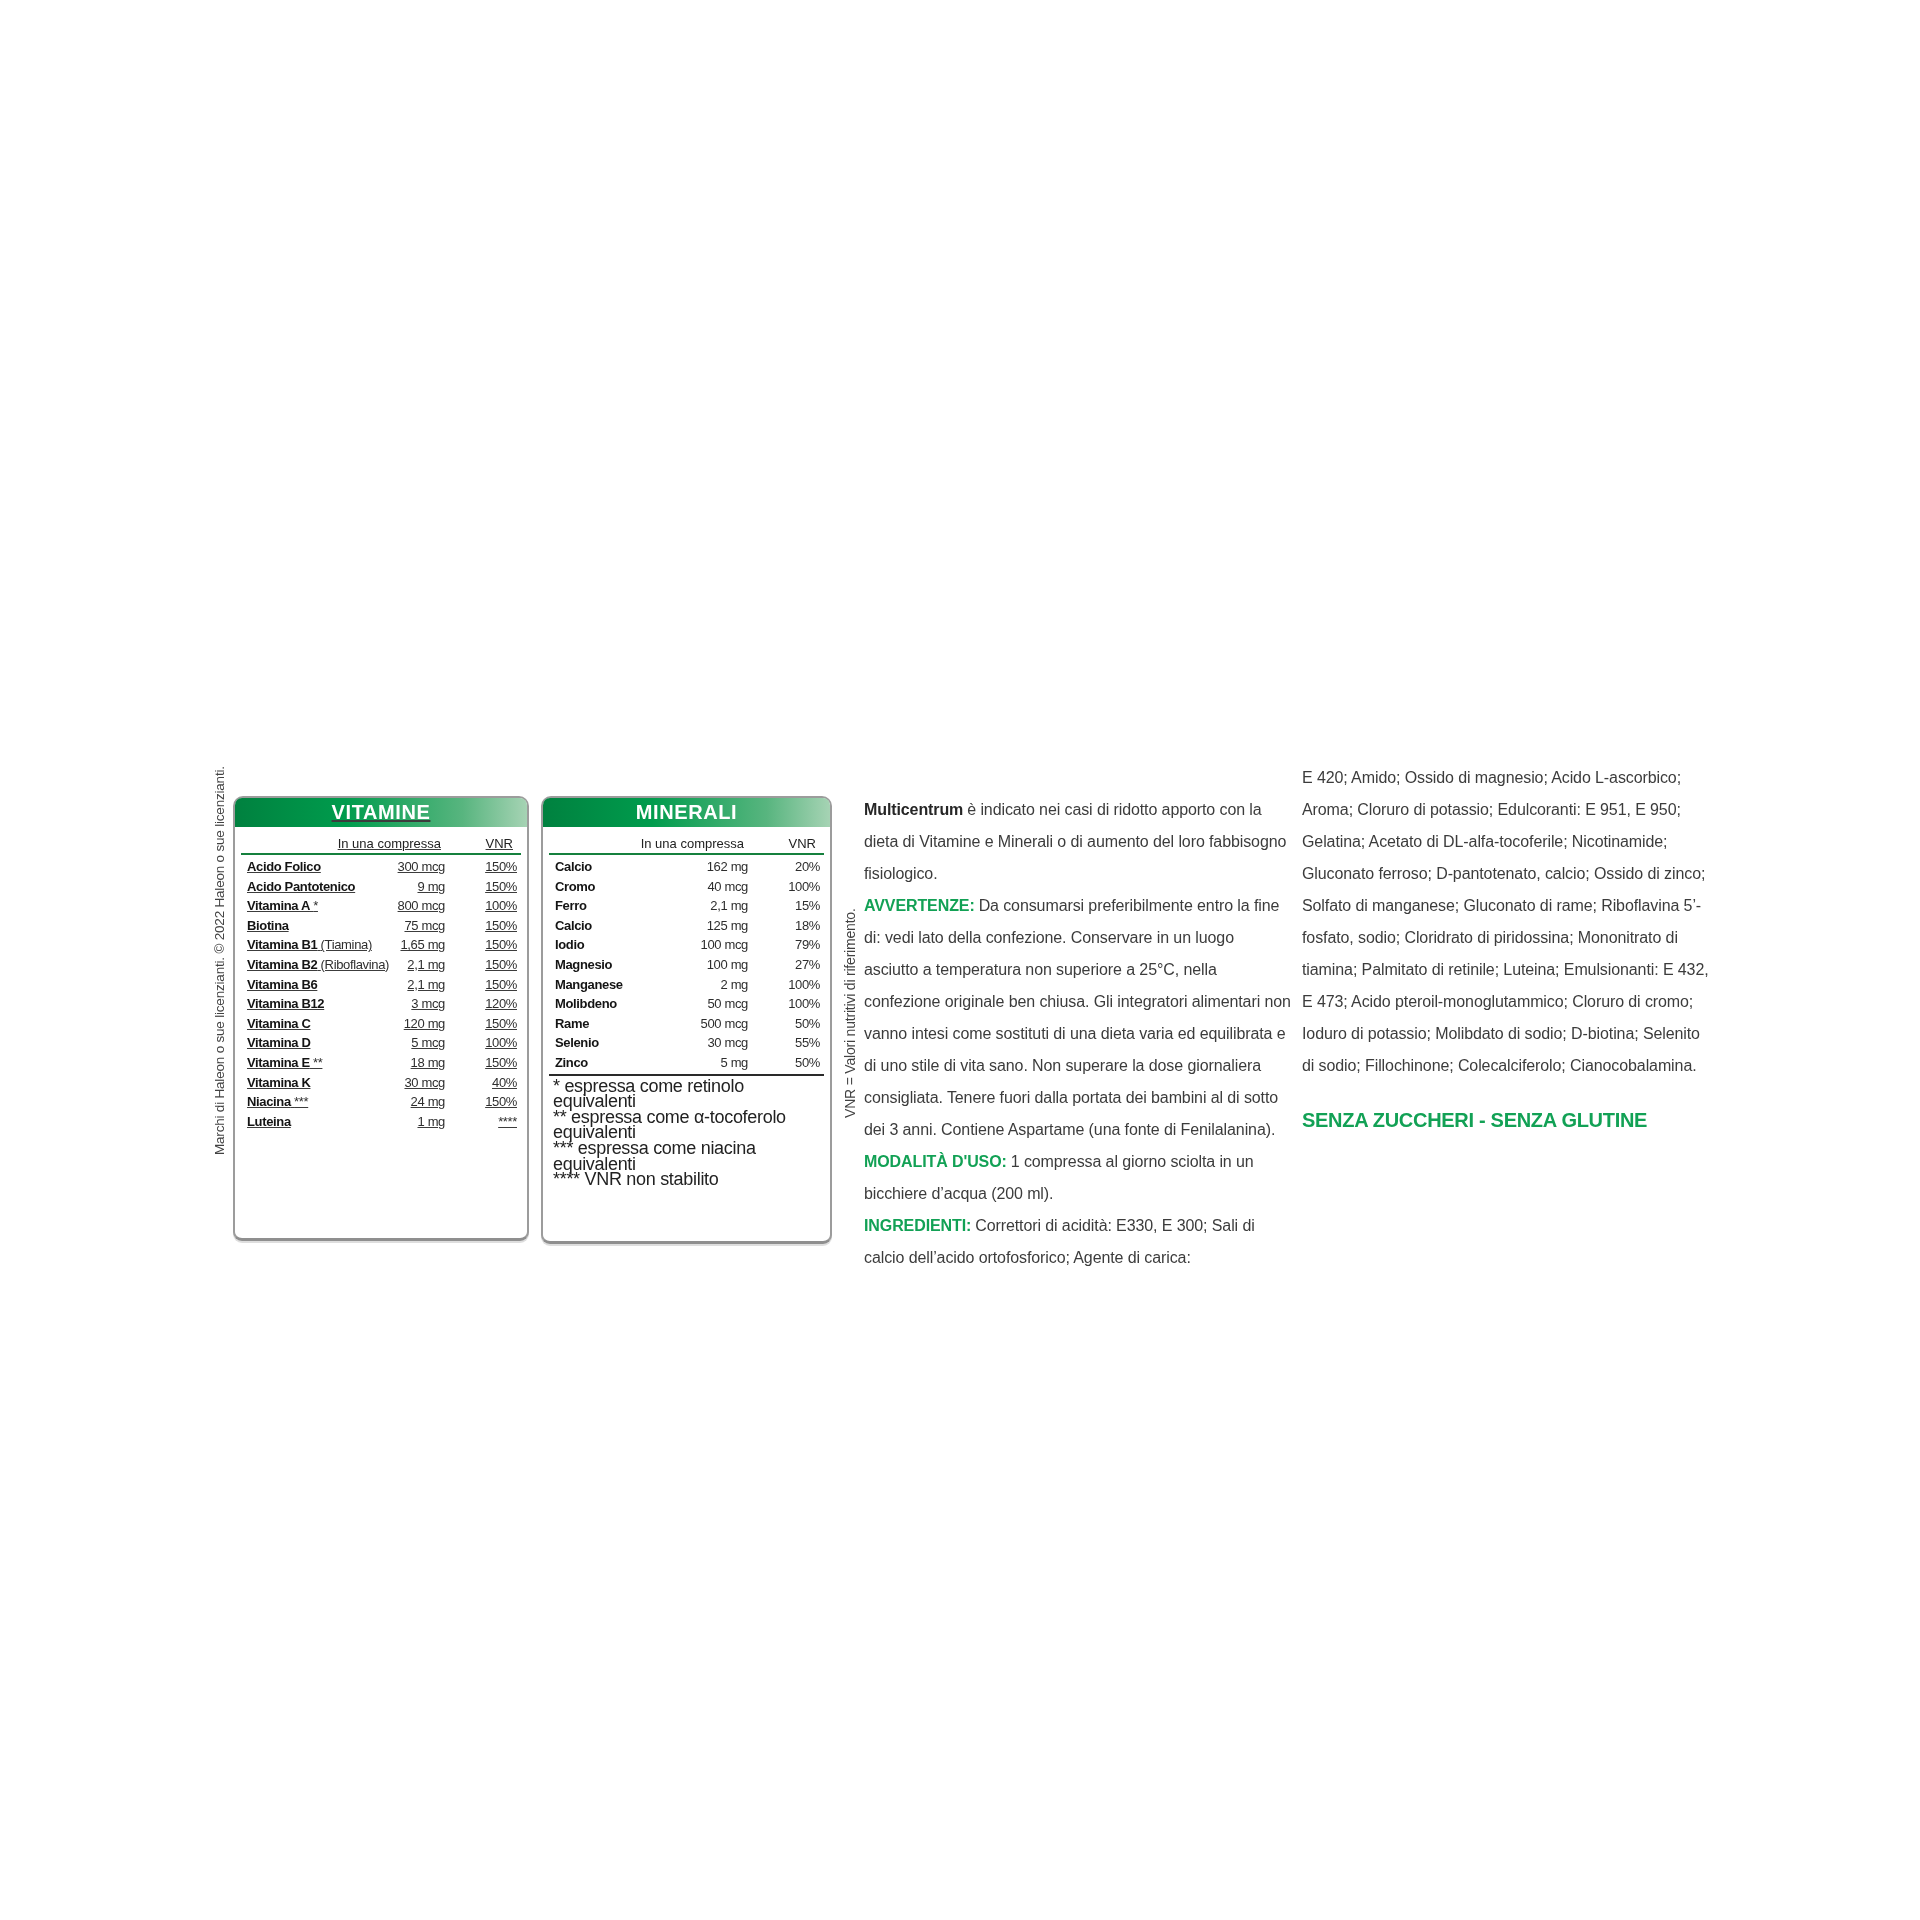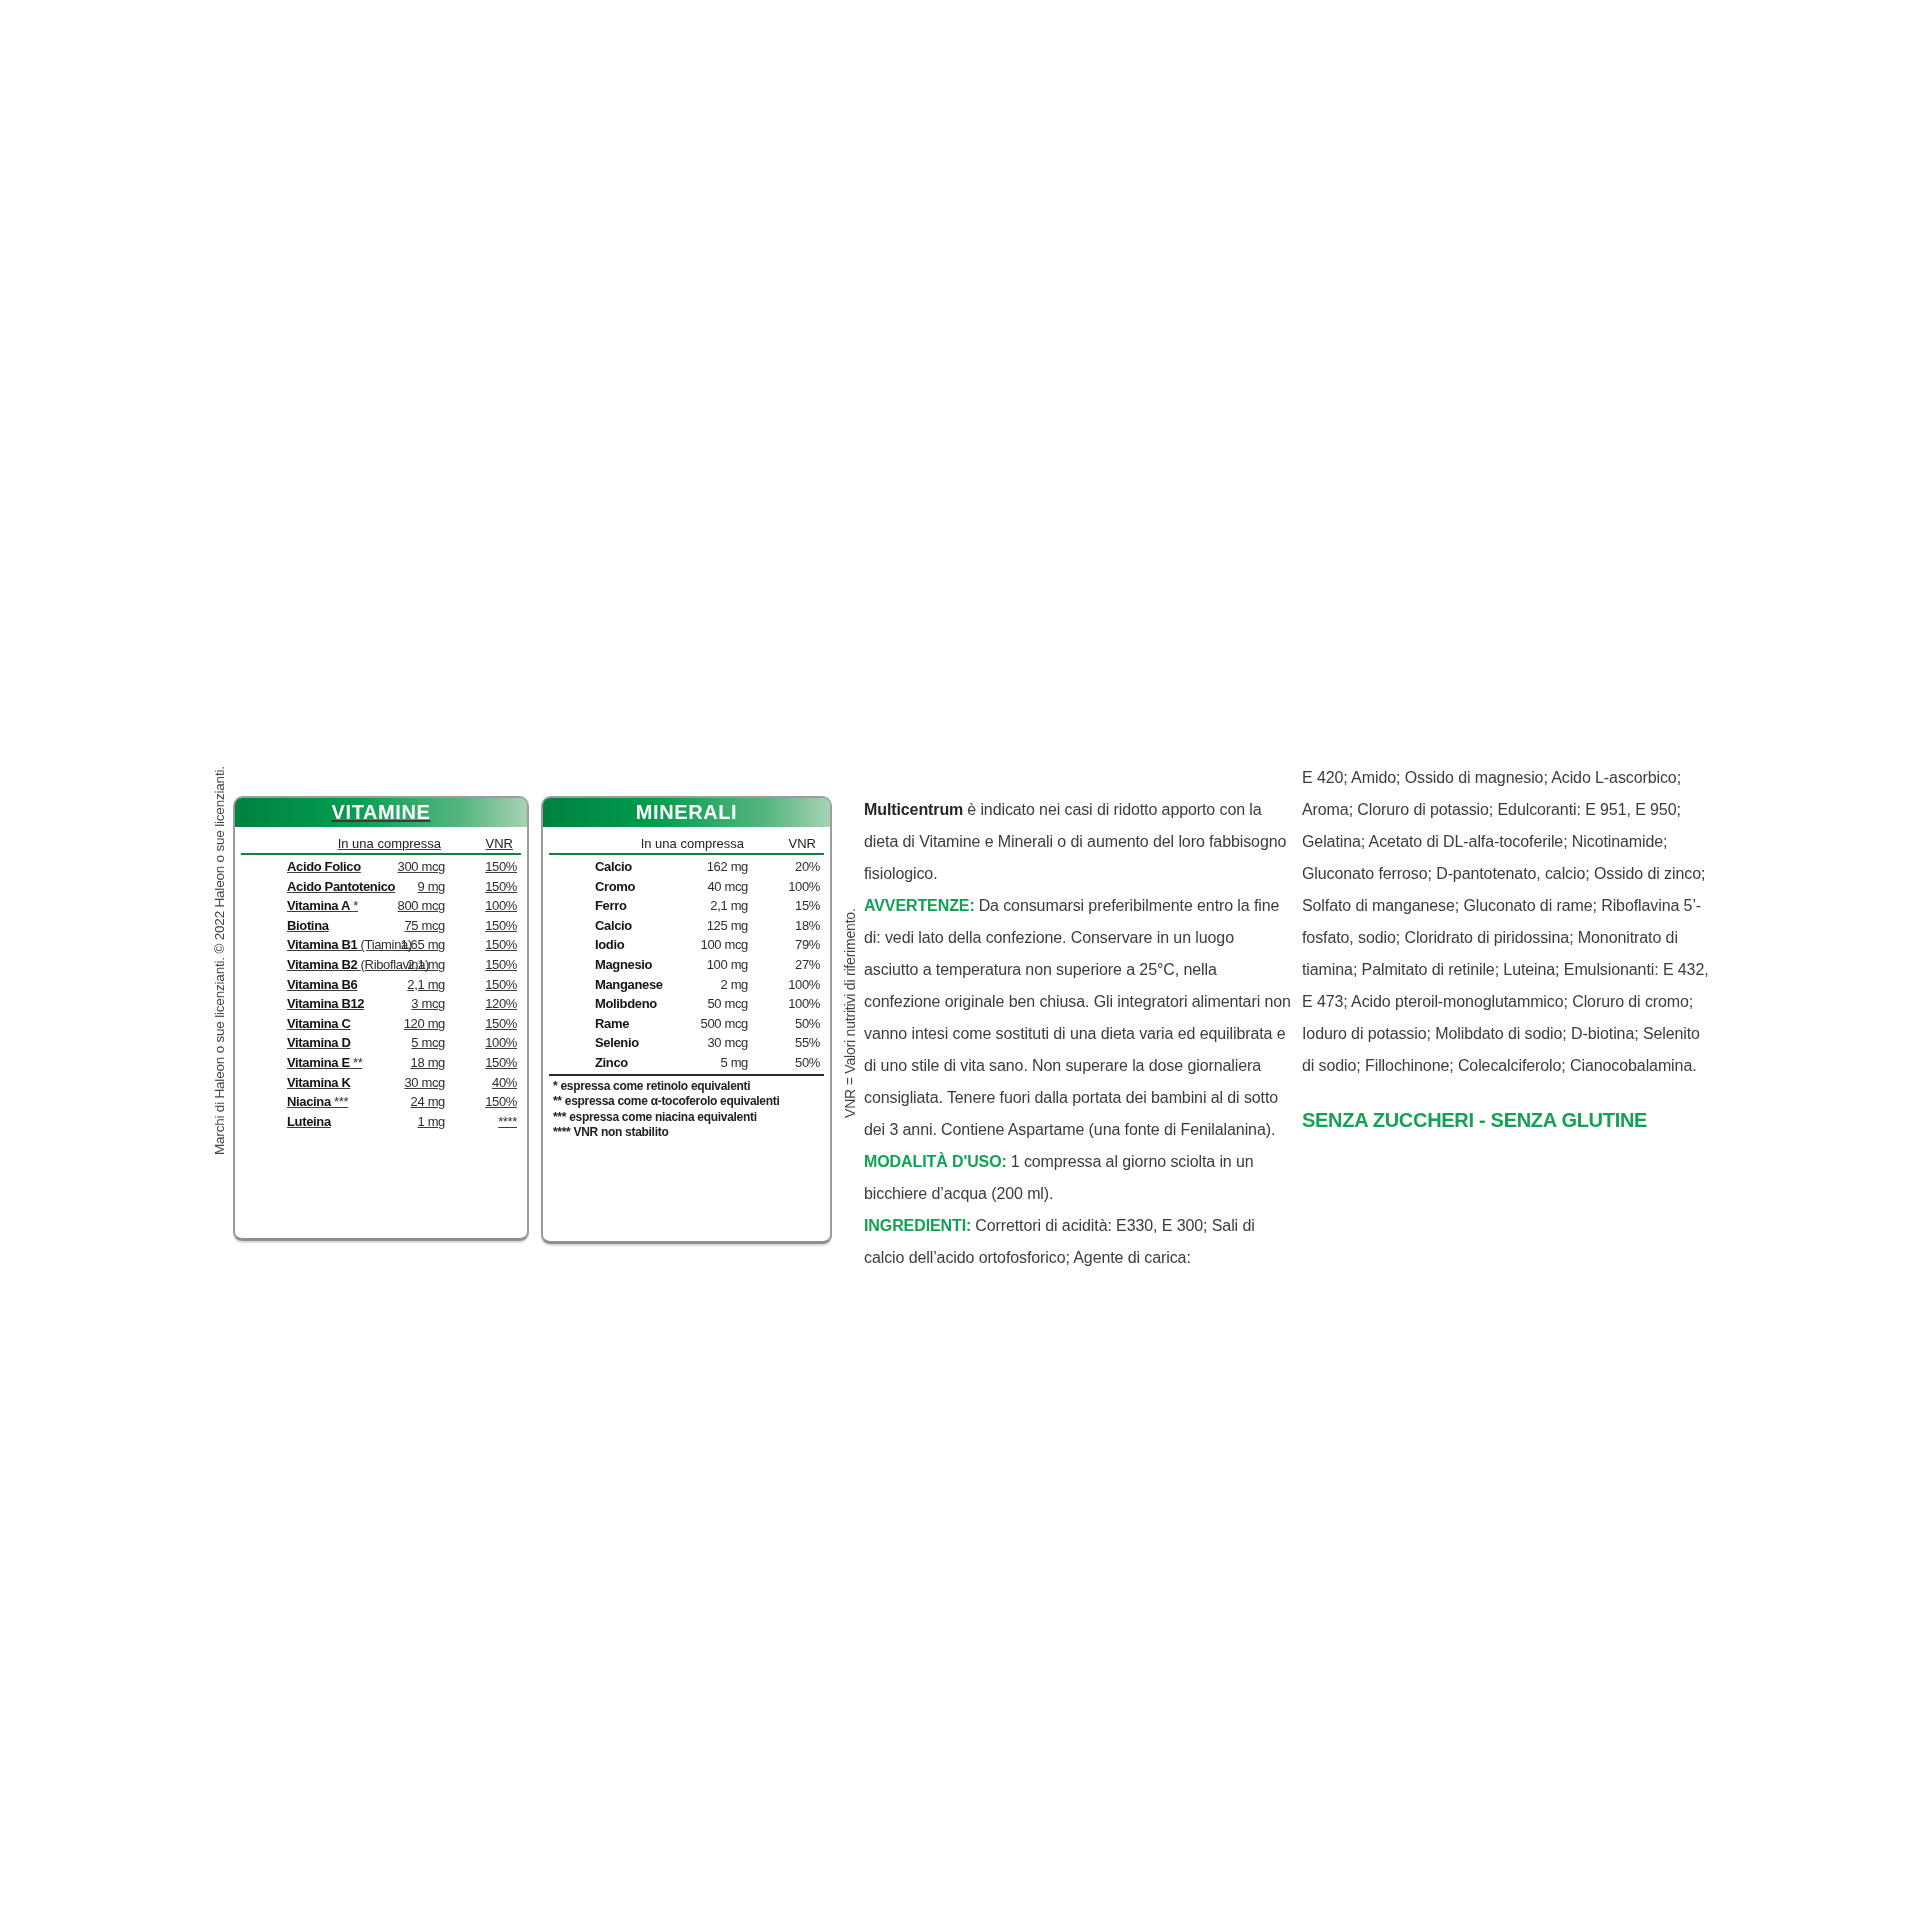--- a/index.html
+++ b/index.html
@@ -31,27 +31,27 @@
   }
   .ntable-subheader{
     display:flex;align-items:flex-end;margin:0 6px;height:24px;
     border-bottom:2px solid #15803d;font-size:13px;color:#222;
     padding-bottom:2px;
   }
   .ntable-subheader .col-amount{flex:1;text-align:right;}
   .ntable-subheader .col-vnr{width:72px;text-align:right;padding-right:8px;}
   .nrows{padding-top:2px;}
   .nrow{display:flex;align-items:baseline;height:19.6px;font-size:13px;letter-spacing:-0.35px;line-height:19.6px;}
-  .nrow .name{flex:1;min-width:0;white-space:nowrap;font-weight:bold;color:#141414;padding-left:12px;margin-left:40px;}
+  .nrow .name{flex:1;min-width:0;white-space:nowrap;font-weight:bold;color:#141414;padding-left:12px;}
   .nrow .name .note{font-weight:normal;color:#2e2e2e;}
   .nrow .amount{width:85px;text-align:right;white-space:nowrap;color:#2e2e2e;}
   .nrow .vnr{width:72px;text-align:right;padding-right:10px;white-space:nowrap;color:#2e2e2e;}
   .nfootnotes{
     border-top:2px solid #2a2a2a;margin:1px 6px 0 6px;padding:3px 0 0 4px;
-    font-size:12px;line-height:15.6px;color:#222;letter-spacing:-0.3px;font-weight:bold;
+    font-size:18px;line-height:15.6px;color:#222;letter-spacing:-0.3px;
   }
   
   .textcol{position:absolute;font-size:16px;line-height:32px;letter-spacing:-0.1px;color:#3c3c3c;}
   .textcol-main{left:864px;top:794px;width:428px;}
   .textcol-right{left:1302px;top:762px;width:414px;}
   .textcol p{margin:0;}
   .lead{font-weight:bold;margin-right:4px;}
   .lead-brand{color:#262626;}
   .lead-green{color:#12a155;}
   .claim{

